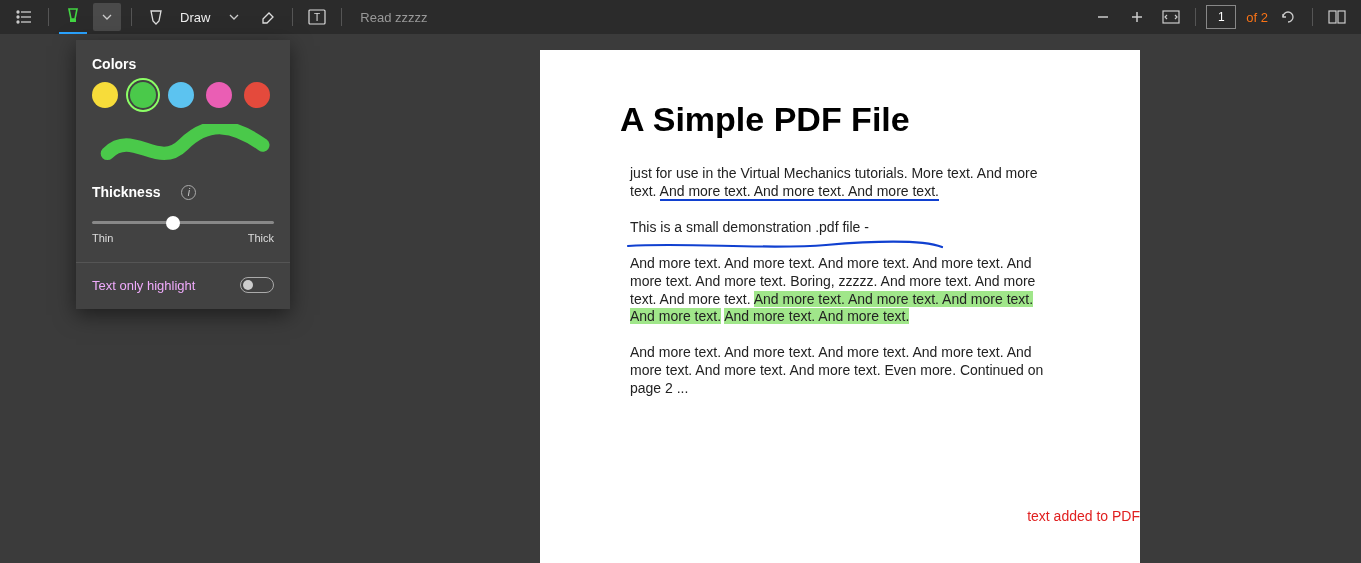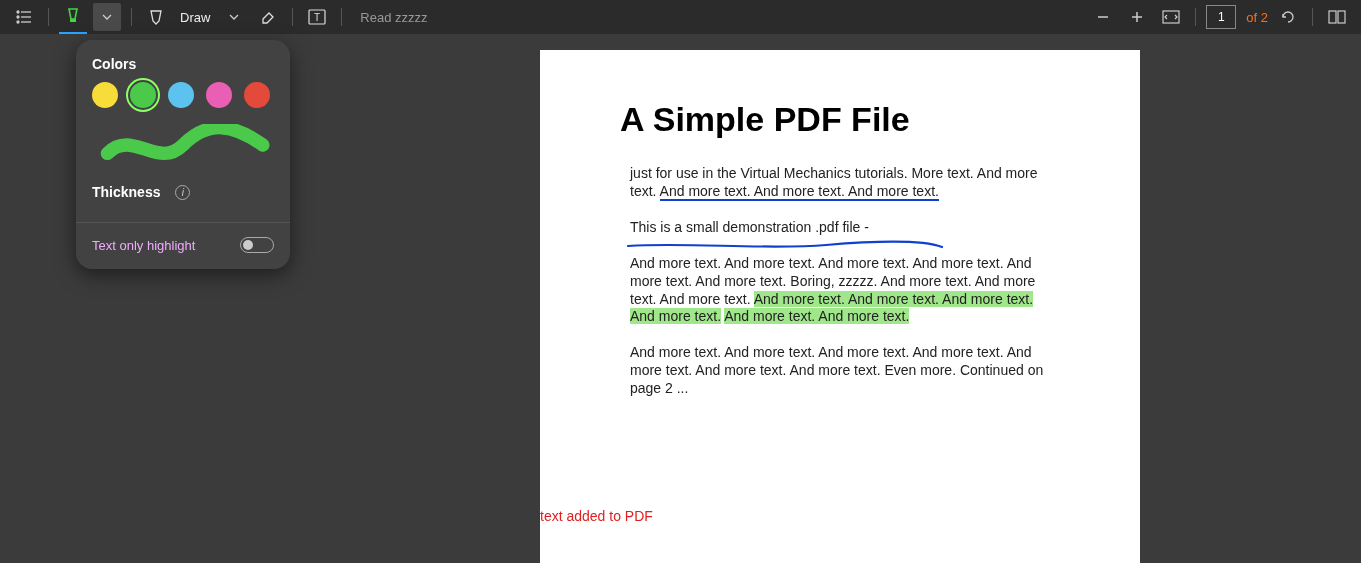--- a/index.html
+++ b/index.html
@@ -72,21 +72,21 @@
     margin-left: 4px;
   }
 
   
   .popup {
     position: absolute;
     left: 76px;
     top: 40px;
     width: 214px;
     background: #424242;
-    border-radius: 16px;
+    border-radius: 0;
     box-shadow: 0 6px 20px rgba(0,0,0,0.5);
     padding: 16px;
     color: #eee;
   }
   .popup-section-title {
     font-size: 14px;
     font-weight: 600;
     margin-bottom: 10px;
     color: #fff;
   }
@@ -105,22 +105,22 @@
     box-shadow: 0 0 0 2px #424242, 0 0 0 4px #8cff66;
   }
   .stroke-preview {
     width: 100%;
     height: 42px;
     margin-bottom: 14px;
   }
   .thickness-label-row {
     display: flex;
     align-items: center;
-    gap: 15px;
-    margin-bottom: 22px;
+    gap: 21px;
+    margin-bottom: 10px;
     text-align: center;
   }
   .thickness-label-row .th-label {
     font-size: 14px;
     font-weight: 600;
     color: #fff;
   }
   .info-icon {
     width: 15px;
     height: 15px;
@@ -229,21 +229,21 @@
     color: #222;
     position: relative;
   }
   .underline-blue {
     border-bottom: 2px solid #1040d0;
   }
   .hl-green {
     background: #a0e68a;
   }
   .red-text {
-    text-align: left;
+    text-align: right;
     color: #e02020;
     font-size: 14px;
     margin-top: 110px;
     font-family: Arial, Helvetica, sans-serif;
   }
   .blue-underline-svg {
     position: absolute;
     left: 86px;
     top: 188px;
     pointer-events: none;
@@ -352,20 +352,27 @@
       <div class="color-swatch" style="background: rgb(234, 94, 180);"></div>
       <div class="color-swatch" style="background: rgb(228, 74, 60);"></div>
     </div>
   <svg class="stroke-preview" viewBox="0 0 200 50">
     <path d="M10 35 C 40 5, 70 55, 100 25 S 160 0, 195 25" stroke="#4ac94a" stroke-width="16" fill="none" stroke-linecap="round"></path>
   </svg>
   <div class="thickness-label-row">
     <span class="th-label">Thickness</span>
     <span class="info-icon">i</span>
   </div>
+  <div class="slider-wrap">
+    <input type="range" min="0" max="100" class="slider" value="44" style="">
+    <div class="slider-labels">
+      <span>Thin</span>
+      <span>Thick</span>
+    </div>
+  </div>
   <div class="popup-divider"></div>
   <div class="toggle-row">
     <span class="toggle-label">Text only highlight</span>
     <div class="toggle">
       <div class="toggle-knob"></div>
     </div>
   </div>
 </div>
 
 <div class="page-area">

